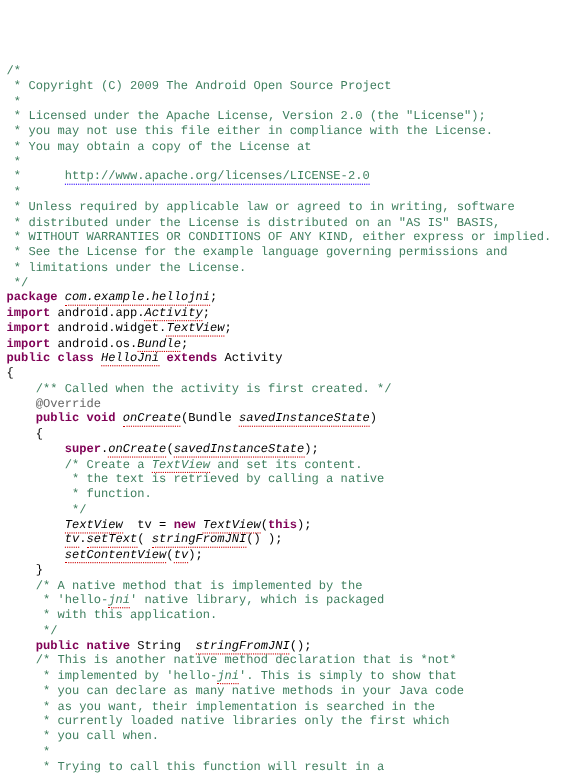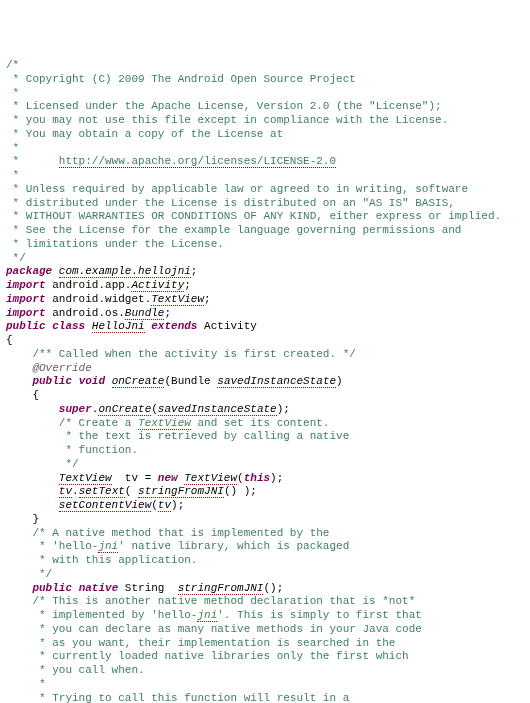--- a/index.html
+++ b/index.html
@@ -9,36 +9,36 @@
     font-size: 11px;
     line-height: 1.25;
     background: #ffffff;
     color: #000000;
     white-space: pre;
     width: 530px;
     box-sizing: border-box;
   }
   .c   { color: #3f7f5f; }          
   .c-b { color: #3f7f5f; font-weight: normal; }
-  .kw  { color: #7f0055; font-weight: bold; font-style: italic; }  
+  .kw  { color: #7f0055; font-weight: bold; }  
   .pl  { color: #000000; }          
   .und { border-bottom: 1px dotted #cc0000; font-style: italic; }
   .undb{ border-bottom: 1px dotted #2a00ff; }
-  .ann { color: #646464; font-style: italic; }          
+  .ann { color: #646464; }          
 </style>
 </head>
 <body>
 
 
 
 <span class="c">/*</span>
 <span class="c"> * Copyright (C) 2009 The Android Open Source Project</span>
 <span class="c"> *</span>
 <span class="c"> * Licensed under the Apache License, Version 2.0 (the "License");</span>
-<span class="c"> * you may not use this file except in compliance with the License.</span>
+<span class="c"> * you may not use this file either in compliance with the License.</span>
 <span class="c"> * You may obtain a copy of the License at</span>
 <span class="c"> *</span>
 <span class="c"> *      </span><span class="c undb">http://www.apache.org/licenses/LICENSE-2.0</span>
 <span class="c"> *</span>
 <span class="c"> * Unless required by applicable law or agreed to in writing, software</span>
 <span class="c"> * distributed under the License is distributed on an "AS IS" BASIS,</span>
 <span class="c"> * WITHOUT WARRANTIES OR CONDITIONS OF ANY KIND, either express or implied.</span>
 <span class="c"> * See the License for the example language governing permissions and</span>
 <span class="c"> * limitations under the License.</span>
 <span class="c"> */</span>
@@ -60,21 +60,21 @@
 <span>        </span><span class="pl und">TextView</span><span class="pl">  tv = </span><span class="kw">new</span><span> </span><span class="pl und">TextView</span><span class="pl">(</span><span class="kw">this</span><span class="pl">);</span>
 <span>        </span><span class="pl und">tv</span><span class="pl">.</span><span class="pl und">setText</span><span class="pl">( </span><span class="pl und">stringFromJNI</span><span class="pl">() );</span>
 <span>        </span><span class="pl und">setContentView</span><span class="pl">(</span><span class="pl und">tv</span><span class="pl">);</span>
 <span>    </span><span class="pl">}</span>
 <span>    </span><span class="c">/* A native method that is implemented by the</span>
 <span>    </span><span class="c"> * 'hello-</span><span class="c und">jni</span><span class="c">' native library, which is packaged</span>
 <span>    </span><span class="c"> * with this application.</span>
 <span>    </span><span class="c"> */</span>
 <span>    </span><span class="kw">public</span><span> </span><span class="kw">native</span><span> </span><span class="pl">String</span><span>  </span><span class="pl und">stringFromJNI</span><span class="pl">();</span>
 <span>    </span><span class="c">/* This is another native method declaration that is *not*</span>
-<span>    </span><span class="c"> * implemented by 'hello-</span><span class="c und">jni</span><span class="c">'. This is simply to first that</span>
+<span>    </span><span class="c"> * implemented by 'hello-</span><span class="c und">jni</span><span class="c">'. This is simply to show that</span>
 <span>    </span><span class="c"> * you can declare as many native methods in your Java code</span>
 <span>    </span><span class="c"> * as you want, their implementation is searched in the</span>
 <span>    </span><span class="c"> * currently loaded native libraries only the first which</span>
 <span>    </span><span class="c"> * you call when.</span>
 <span>    </span><span class="c"> *</span>
 <span>    </span><span class="c"> * Trying to call this function will result in a</span>
 
 
 
 

